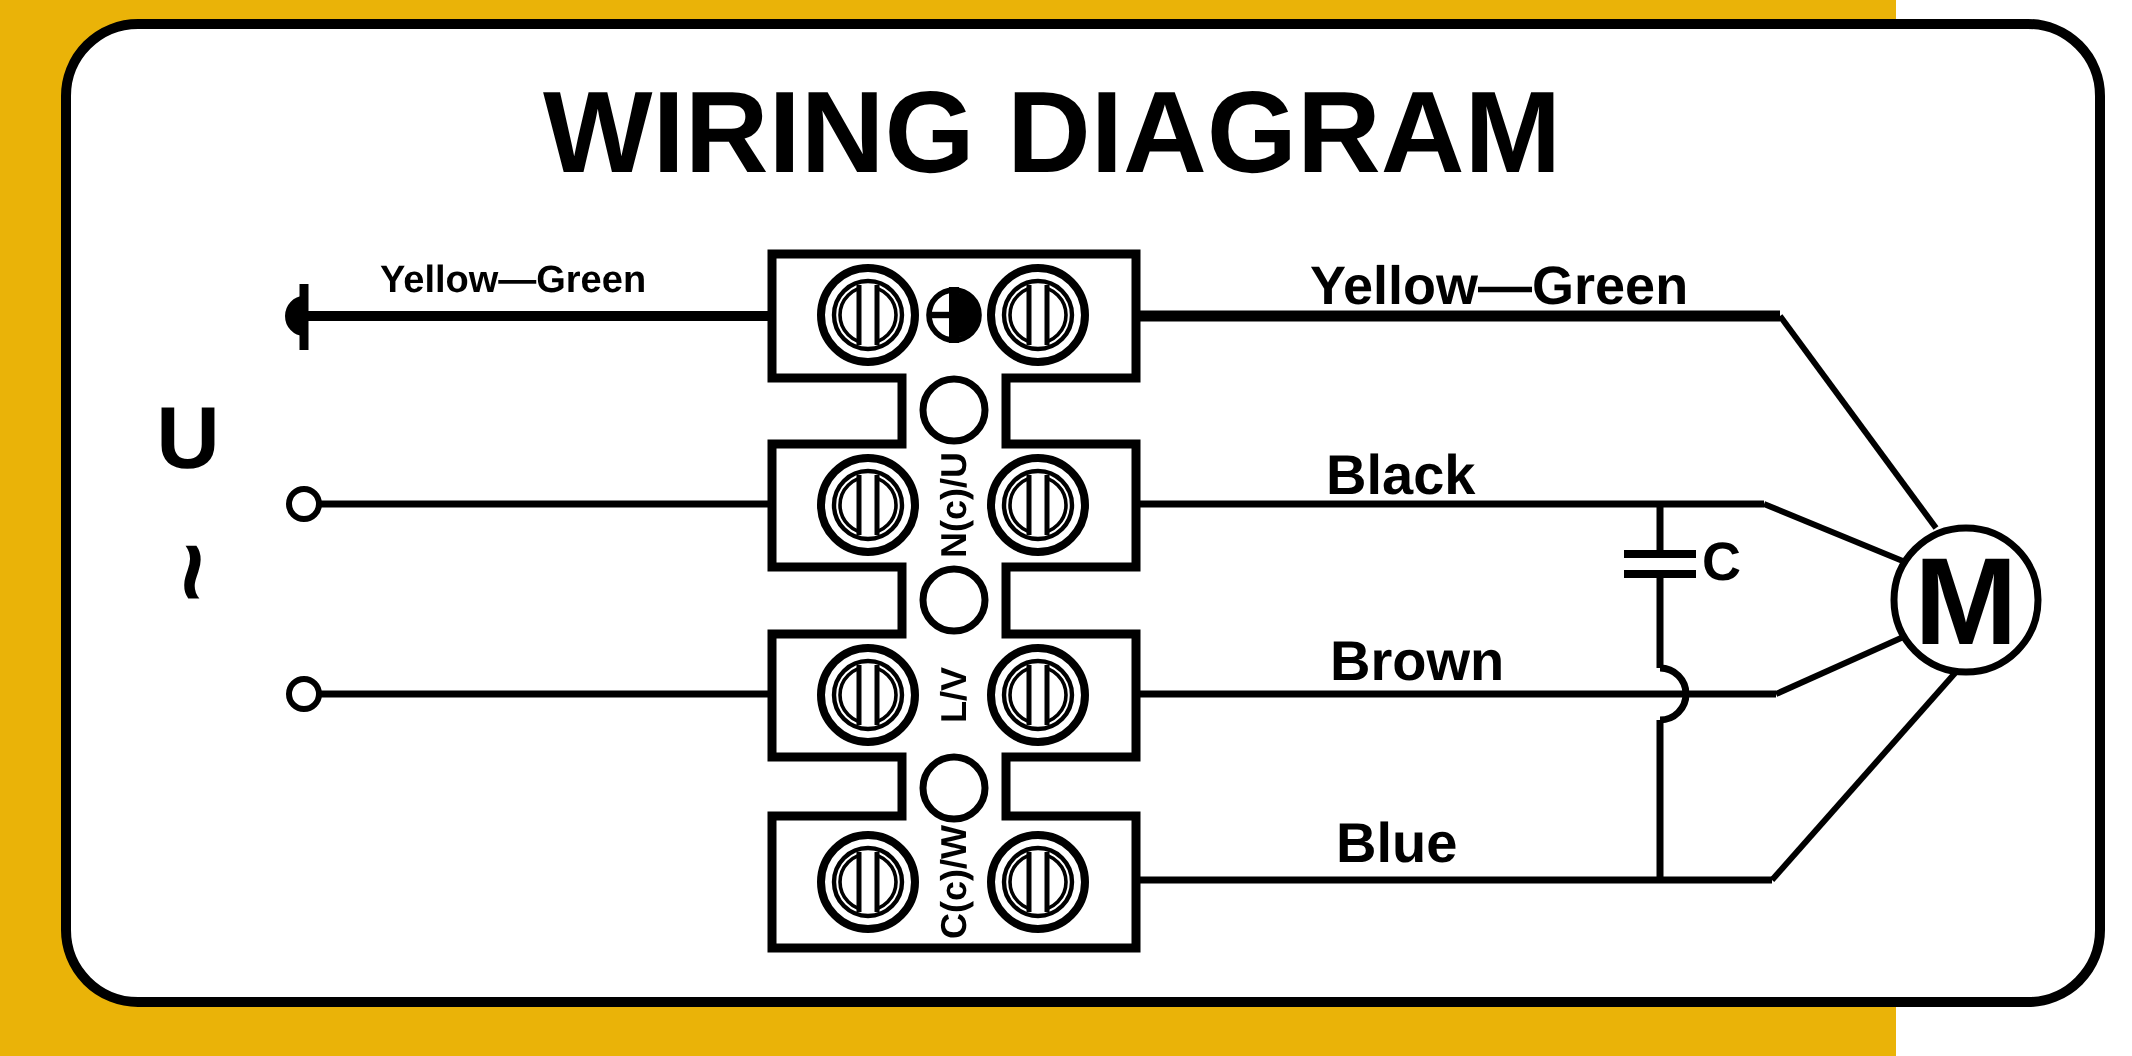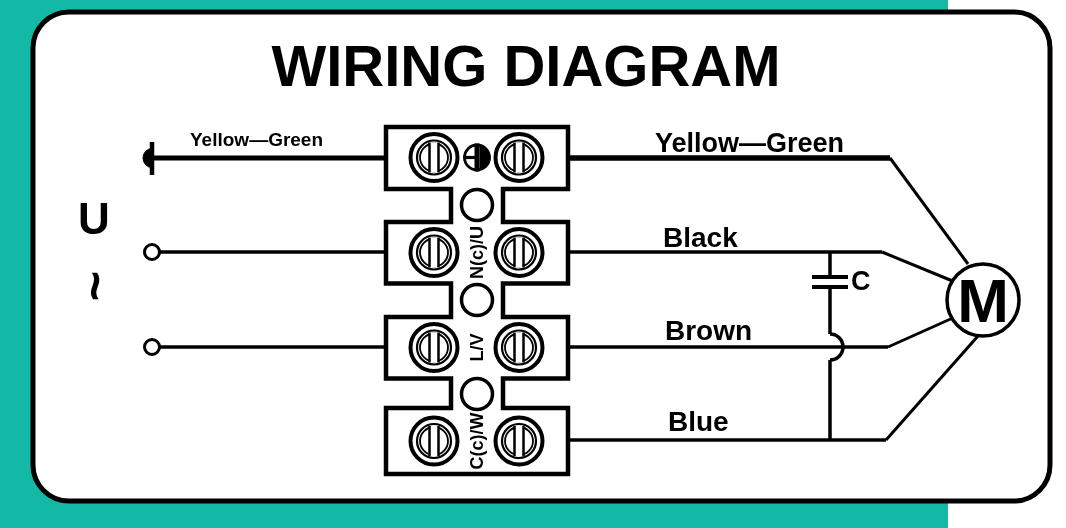--- a/index.html
+++ b/index.html
@@ -4,21 +4,21 @@
 <style>
   html, body {
     margin: 0;
     padding: 0;
     background: #ffffff;
   }
   #stage {
     position: relative;
     width: 948px;
     height: 528px;
-    background: #14b8a6;
+    background: #eab308;
     font-family: "Liberation Sans", sans-serif;
   }
   svg { display: block; }
   text {
     font-family: "Liberation Sans", sans-serif;
     fill: #000000;
   }
 </style>
 </head>
 <body>

